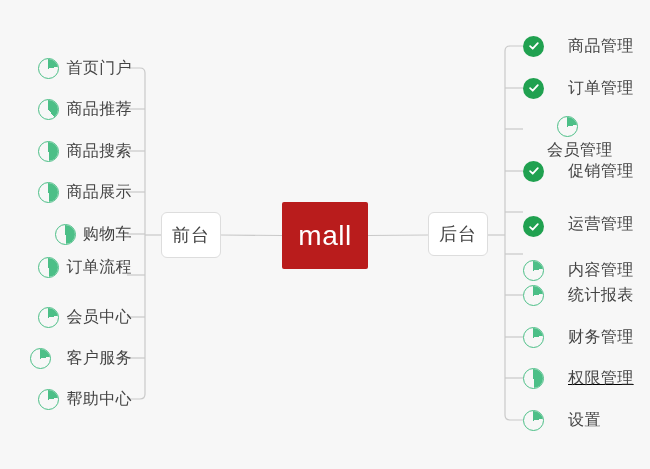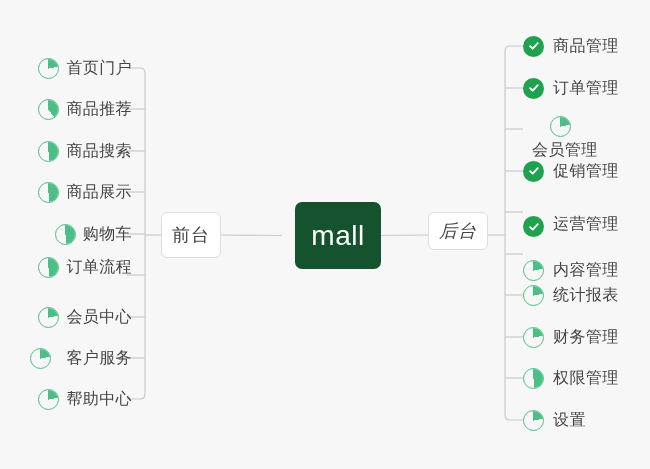--- a/index.html
+++ b/index.html
@@ -45,21 +45,21 @@
     justify-content: flex-start;
   }
   .leaf-label {
     font-size: 16px;
     color: #444444;
     line-height: 26px;
     white-space: nowrap;
     letter-spacing: .4px;
   }
   .leaf.left .leaf-label { margin-left: 7px; }
-  .leaf.right .leaf-label { margin-left: 9px; }
+  .leaf.right .leaf-label { margin-left: 24px; }
 
   .badge {
     width: 21px;
     height: 21px;
     flex: 0 0 21px;
     border-radius: 50%;
     position: relative;
   }
   
   .badge.pie {
@@ -95,30 +95,29 @@
     justify-content: center;
     font-size: 18px;
     color: #444444;
     letter-spacing: 1px;
     box-sizing: border-box;
   }
 
   
   #root-node {
     position: absolute;
-    background: #14532d;
-    border-radius: 7px;
+    background: #b91c1c;
+    border-radius: 2px;
     display: flex;
     align-items: center;
     justify-content: center;
     color: #ffffff;
     font-size: 28px;
     letter-spacing: .5px;
     box-sizing: border-box;
-    margin-left: 13px;
   }
 </style>
 </head>
 <body>
 
 <div id="stage">
 
   <svg id="wires" viewBox="0 0 650 469" xmlns="http://www.w3.org/2000/svg">
       <path d="M 145 73 L 145 394" fill="none" stroke="#c9c9c9" stroke-width="1.2"></path>
       <path d="M 127 68 L 140 68 Q 145 68 145 73" fill="none" stroke="#c9c9c9" stroke-width="1.2"></path>
@@ -144,21 +143,21 @@
       <path d="M 523 378 L 505 378" fill="none" stroke="#c9c9c9" stroke-width="1.2"></path>
       <path d="M 523 420 L 510 420 Q 505 420 505 415" fill="none" stroke="#c9c9c9" stroke-width="1.2"></path>
       <path d="M 505 235 L 488 235" fill="none" stroke="#c9c9c9" stroke-width="1.2"></path>
       <path d="M 428 235 L 368 235.5" fill="none" stroke="#c9c9c9" stroke-width="1.2"></path>
     </svg>
 
   <div id="root-node" style="left: 282px; top: 202px; width: 86px; height: 67px;">mall</div>
 
   <div class="midbox" id="box-frontend" style="left: 161px; top: 212px; width: 60px; height: 46px;">前台</div>
 
-  <div class="midbox" id="box-backend" style="left: 428px; top: 212px; width: 60px; height: 38px; font-style: italic;">后台</div>
+  <div class="midbox" id="box-backend" style="left: 428px; top: 212px; width: 60px; height: 44px;">后台</div>
 
   <div id="leaves">
       <div class="leaf left" style="top: 68px;">
         <span class="badge pie" style="border-color: rgb(76, 191, 135);">
           <span class="wedge" style="background: conic-gradient(rgb(76, 191, 135) 0deg, rgb(76, 191, 135) 79.2deg, transparent 79.2deg, transparent 360deg);"></span>
         </span>
         <span class="leaf-label" style="color: rgb(68, 68, 68);">首页门户</span>
       </div>
       <div class="leaf left" style="top: 109px;">
         <span class="badge pie" style="border-color: rgb(76, 191, 135);">
@@ -257,21 +256,21 @@
           <span class="wedge" style="background: conic-gradient(rgb(76, 191, 135) 0deg, rgb(76, 191, 135) 79.2deg, transparent 79.2deg, transparent 360deg);"></span>
         </span>
         <span class="leaf-label" style="color: rgb(68, 68, 68);">统计报表</span>
       </div>
       <div class="leaf right" style="top: 337px;">
         <span class="badge pie" style="border-color: rgb(76, 191, 135);">
           <span class="wedge" style="background: conic-gradient(rgb(76, 191, 135) 0deg, rgb(76, 191, 135) 79.2deg, transparent 79.2deg, transparent 360deg);"></span>
         </span>
         <span class="leaf-label" style="color: rgb(68, 68, 68);">财务管理</span>
       </div>
-      <div class="leaf right" style="top: 378px;">
+      <div class="leaf right" style="top: 378px; text-decoration: underline;">
         <span class="badge pie" style="border-color: rgb(76, 191, 135);">
           <span class="wedge" style="background: conic-gradient(rgb(76, 191, 135) 0deg, rgb(76, 191, 135) 180deg, transparent 180deg, transparent 360deg);"></span>
         </span>
         <span class="leaf-label" style="color: rgb(68, 68, 68);">权限管理</span>
       </div>
       <div class="leaf right" style="top: 420px; text-align: center;">
         <span class="badge pie" style="border-color: rgb(76, 191, 135);">
           <span class="wedge" style="background: conic-gradient(rgb(76, 191, 135) 0deg, rgb(76, 191, 135) 79.2deg, transparent 79.2deg, transparent 360deg);"></span>
         </span>
         <span class="leaf-label" style="color: rgb(68, 68, 68);">设置</span>

